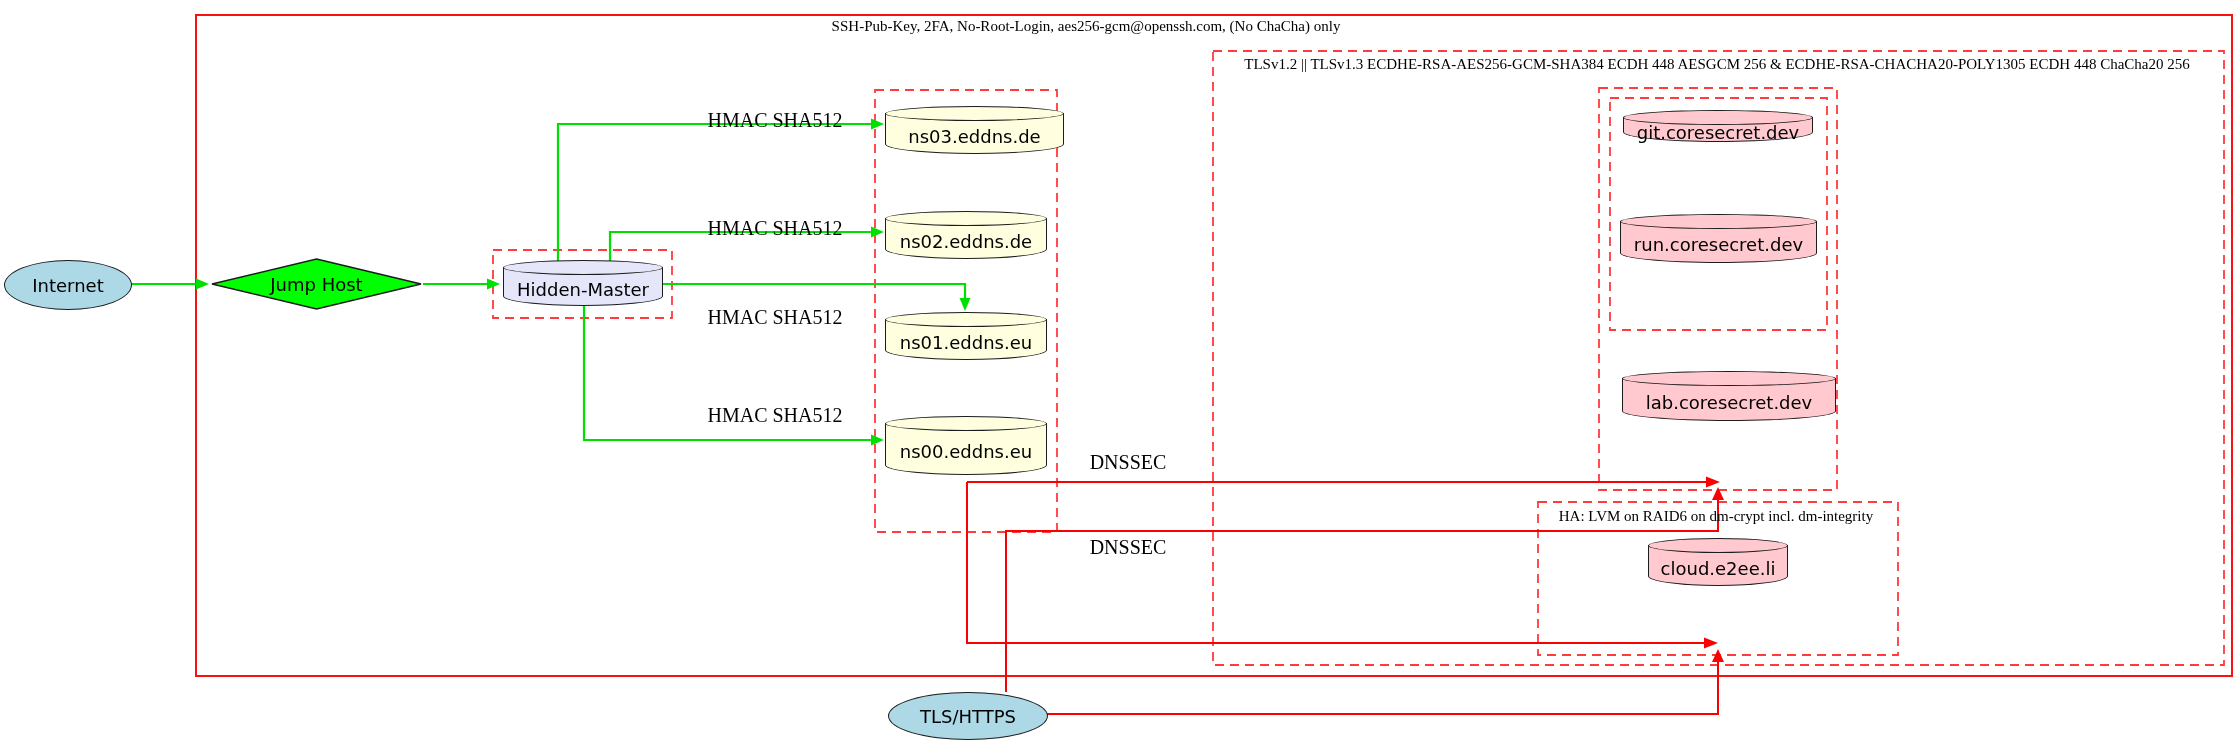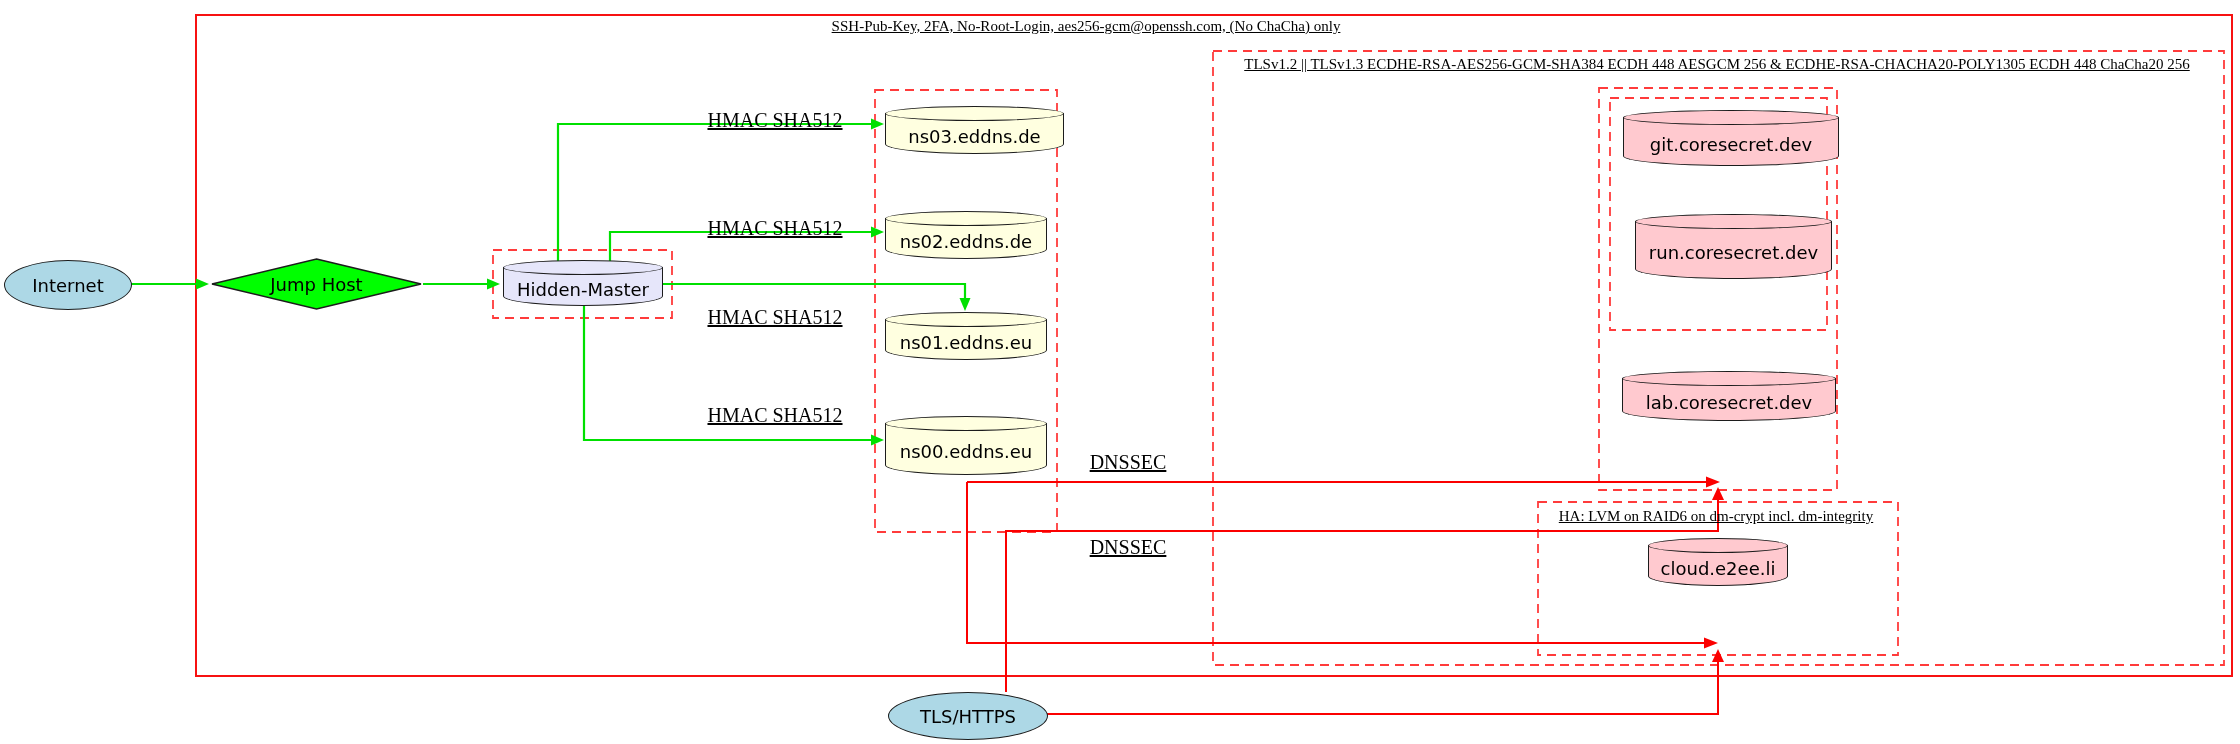--- a/index.html
+++ b/index.html
@@ -28,21 +28,21 @@
   }
   .cyl .body{
     position:absolute;left:0;right:0;top:7px;bottom:0;background:var(--fill);
     border:1.6px solid var(--stroke-black);border-top:none;box-sizing:border-box;
     border-radius:0 0 50% 50% / 0 0 10px 10px;z-index:1;
   }
   .cyl .node-label{top:12px;bottom:0;}
   
   .serif-label{
     position:absolute;font-family:"Liberation Serif","DejaVu Serif",serif;
-    white-space:nowrap;z-index:5;transform:translateX(-50%);text-align:left;text-decoration:underline;
+    white-space:nowrap;z-index:5;transform:translateX(-50%);text-align:left;
   }
   .cluster-caption{font-size:15px;}
   .edge-caption{font-size:20px;}
 </style>
 </head>
 <body>
 
 <div class="stage">
 
   <svg class="wires" width="2240" height="744" viewBox="0 0 2240 744">
@@ -131,26 +131,26 @@
     <div class="cap"></div>
     <div class="body"></div>
     <div class="node-label">ns01.eddns.eu</div>
   </div>
   <div class="cyl" style="--fill:var(--node-yellow);left:885px;top:416px;width:162px;height:59px;">
     <div class="cap"></div>
     <div class="body"></div>
     <div class="node-label">ns00.eddns.eu</div>
   </div>
 
-  <div class="cyl" style="--fill:var(--node-pink);left:1623px;top:110px;width:190px;height:56px;padding-left:26px;">
+  <div class="cyl" style="--fill:var(--node-pink);left:1623px;top:110px;width:190px;height:32px;">
     <div class="cap"></div>
     <div class="body"></div>
     <div class="node-label">git.coresecret.dev</div>
   </div>
-  <div class="cyl" style="--fill:var(--node-pink);left:1620px;top:214px;width:197px;height:65px;margin-left:15px;">
+  <div class="cyl" style="--fill:var(--node-pink);left:1620px;top:214px;width:197px;height:49px;">
     <div class="cap"></div>
     <div class="body"></div>
     <div class="node-label">run.coresecret.dev</div>
   </div>
   <div class="cyl" style="--fill:var(--node-pink);left:1622px;top:371px;width:194px;height:50px;padding-left:20px;">
     <div class="cap"></div>
     <div class="body"></div>
     <div class="node-label">lab.coresecret.dev</div>
   </div>
   <div class="cyl" style="--fill:var(--node-pink);left:1648px;top:538px;width:140px;height:48px;">

